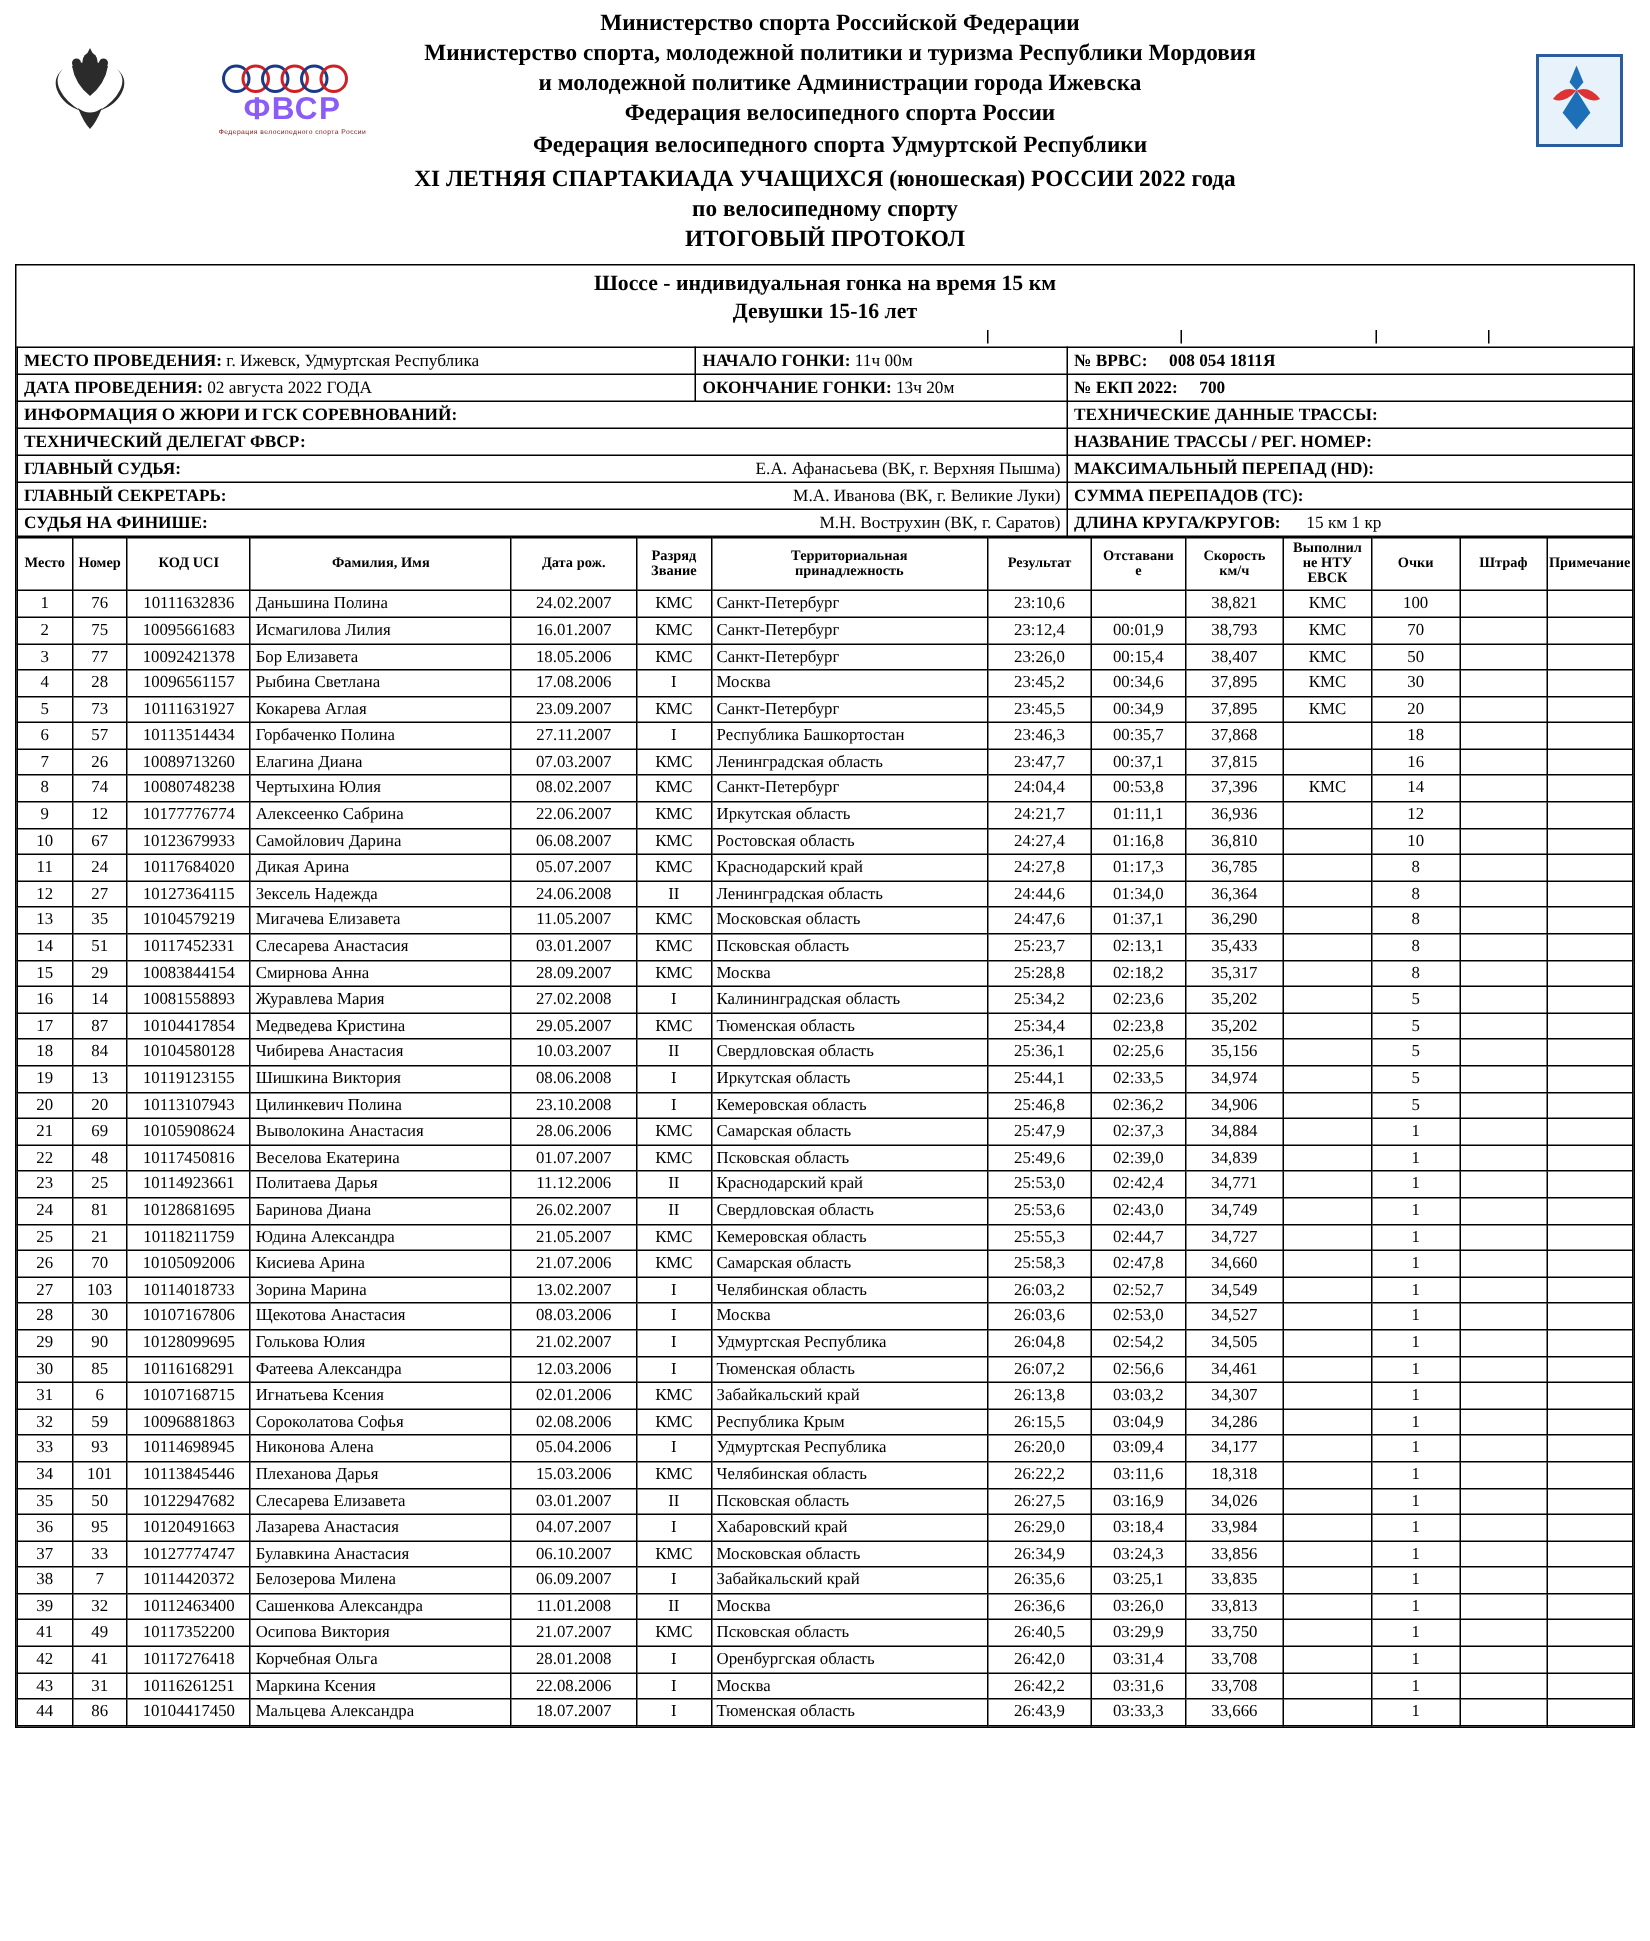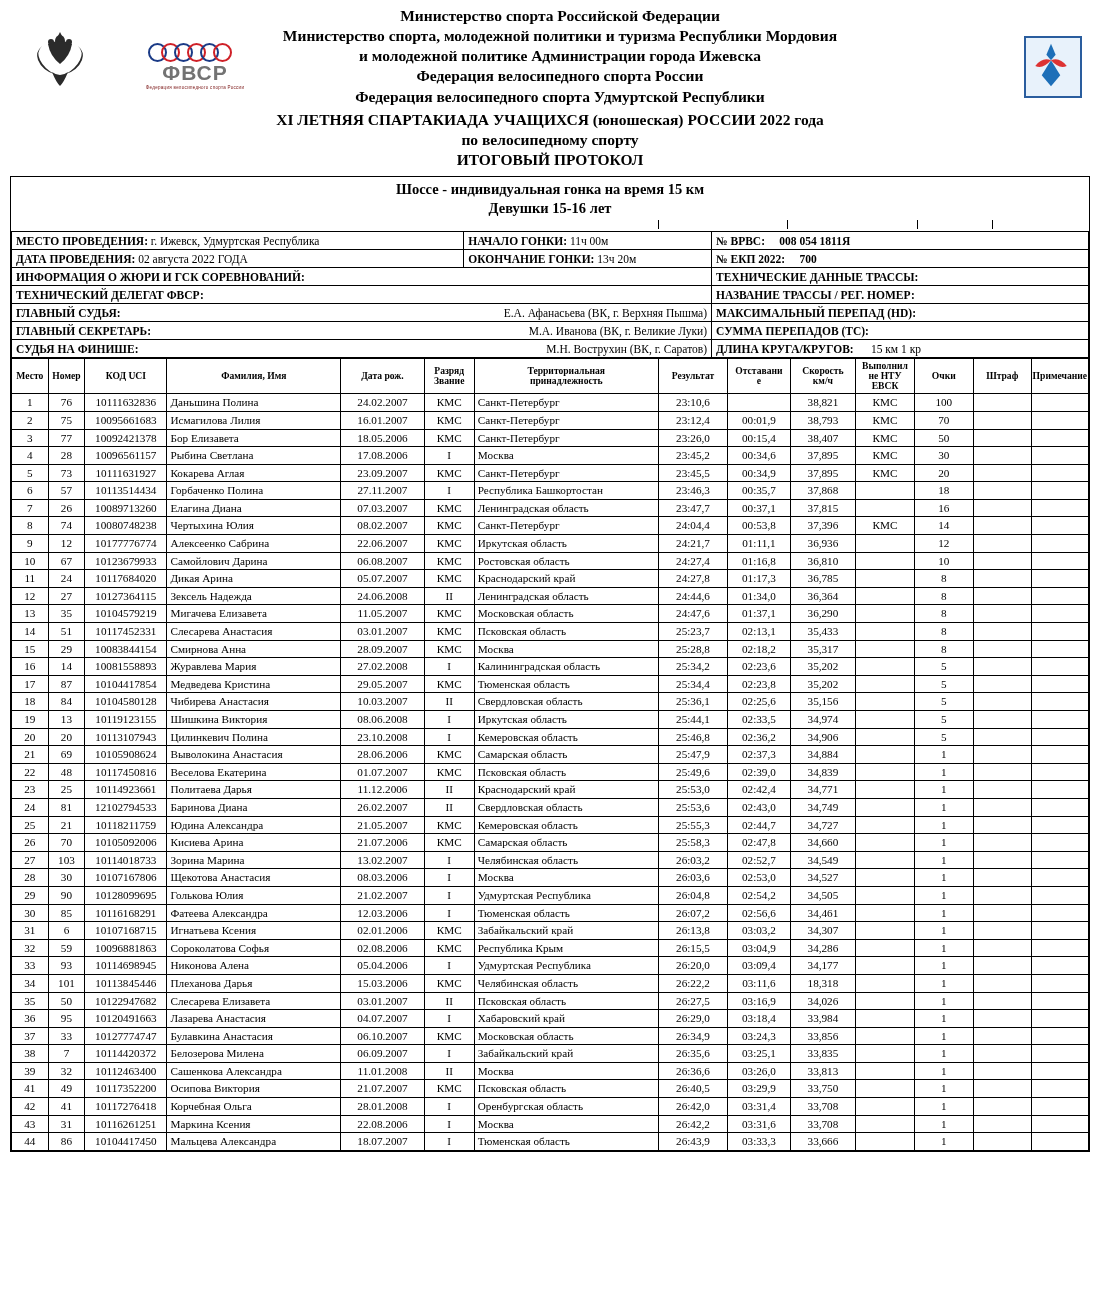--- a/index.html
+++ b/index.html
@@ -19,21 +19,21 @@
   .hl-1,.hl-2,.hl-3,.hl-4,.hl-5{font-weight:bold;margin-left:20px;}
   .hl-title{font-size:17.5px;font-weight:bold;margin-top:3px;}
   .hl-sub{font-size:15.5px;font-weight:bold;}
   .hl-prot{font-size:15.5px;font-weight:bold;}
 
   .logo-left{position:absolute;left:30px;top:28px;width:60px;height:62px;}
   .logo-fvsr{position:absolute;left:140px;top:40px;width:110px;height:72px;text-align:center;}
   .logo-right{position:absolute;right:18px;top:36px;width:54px;height:58px;
      border:2px solid #2a5d9e;background:#e8f2fb;}
 
-  .fvsr-text{font-family:"Liberation Sans",sans-serif;font-weight:bold;color:#737373;
+  .fvsr-text{font-family:"Liberation Sans",sans-serif;font-weight:bold;color:#8b5cf6;
      font-size:21px;letter-spacing:1px;line-height:1;}
   .fvsr-sub{font-size:4.5px;color:#7a1515;font-family:"Liberation Sans",sans-serif;
      letter-spacing:.3px;margin-top:2px;}
   .fvsr-rings{height:22px;position:relative;}
   .ring{position:absolute;width:15px;height:15px;border:2.5px solid #1a3a86;border-radius:50%;top:3px;}
   .r1{left:8px;border-color:#1a3a86;}
   .r2{left:21px;border-color:#cf2027;}
   .r3{left:34px;border-color:#1a3a86;}
   .r4{left:47px;border-color:#cf2027;}
   .r5{left:60px;border-color:#1a3a86;}
@@ -611,21 +611,21 @@
             <td class="t-c col-gap">02:42,4</td>
             <td class="t-c col-speed">34,771</td>
             <td class="t-c col-evsk"></td>
             <td class="t-c col-points">1</td>
             <td class="t-c col-fine"></td>
             <td class="t-c col-note"></td>
           </tr>
           <tr>
             <td class="t-c col-place">24</td>
             <td class="t-c col-number">81</td>
-            <td class="t-c col-uci">12102794533</td>
+            <td class="t-c col-uci">10128681695</td>
             <td class="t-l col-name">Баринова Диана</td>
             <td class="t-c col-dob">26.02.2007</td>
             <td class="t-c col-rank">II</td>
             <td class="t-l col-terr">Свердловская область</td>
             <td class="t-c col-result">25:53,6</td>
             <td class="t-c col-gap">02:43,0</td>
             <td class="t-c col-speed">34,749</td>
             <td class="t-c col-evsk"></td>
             <td class="t-c col-points">1</td>
             <td class="t-c col-fine"></td>

